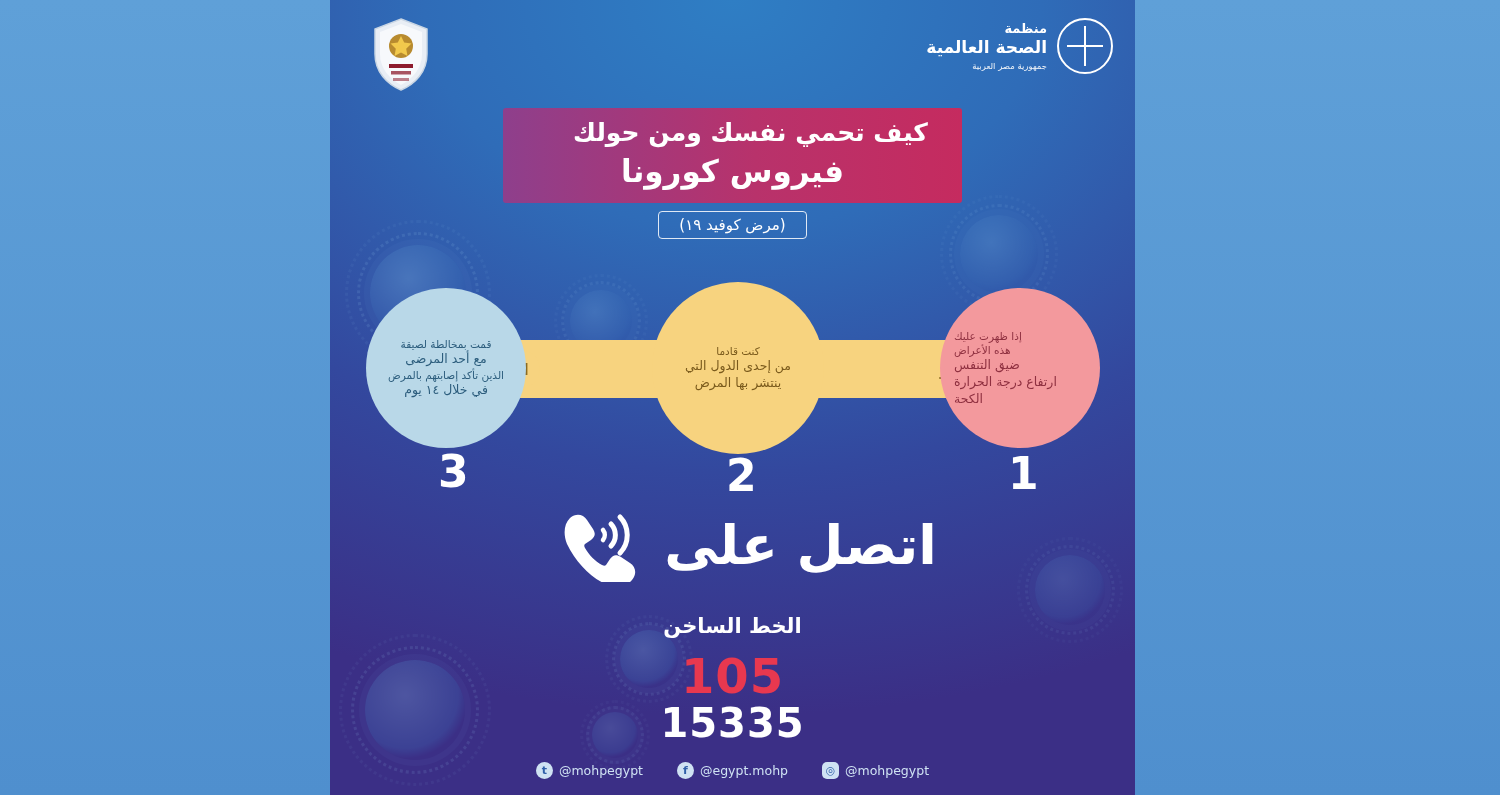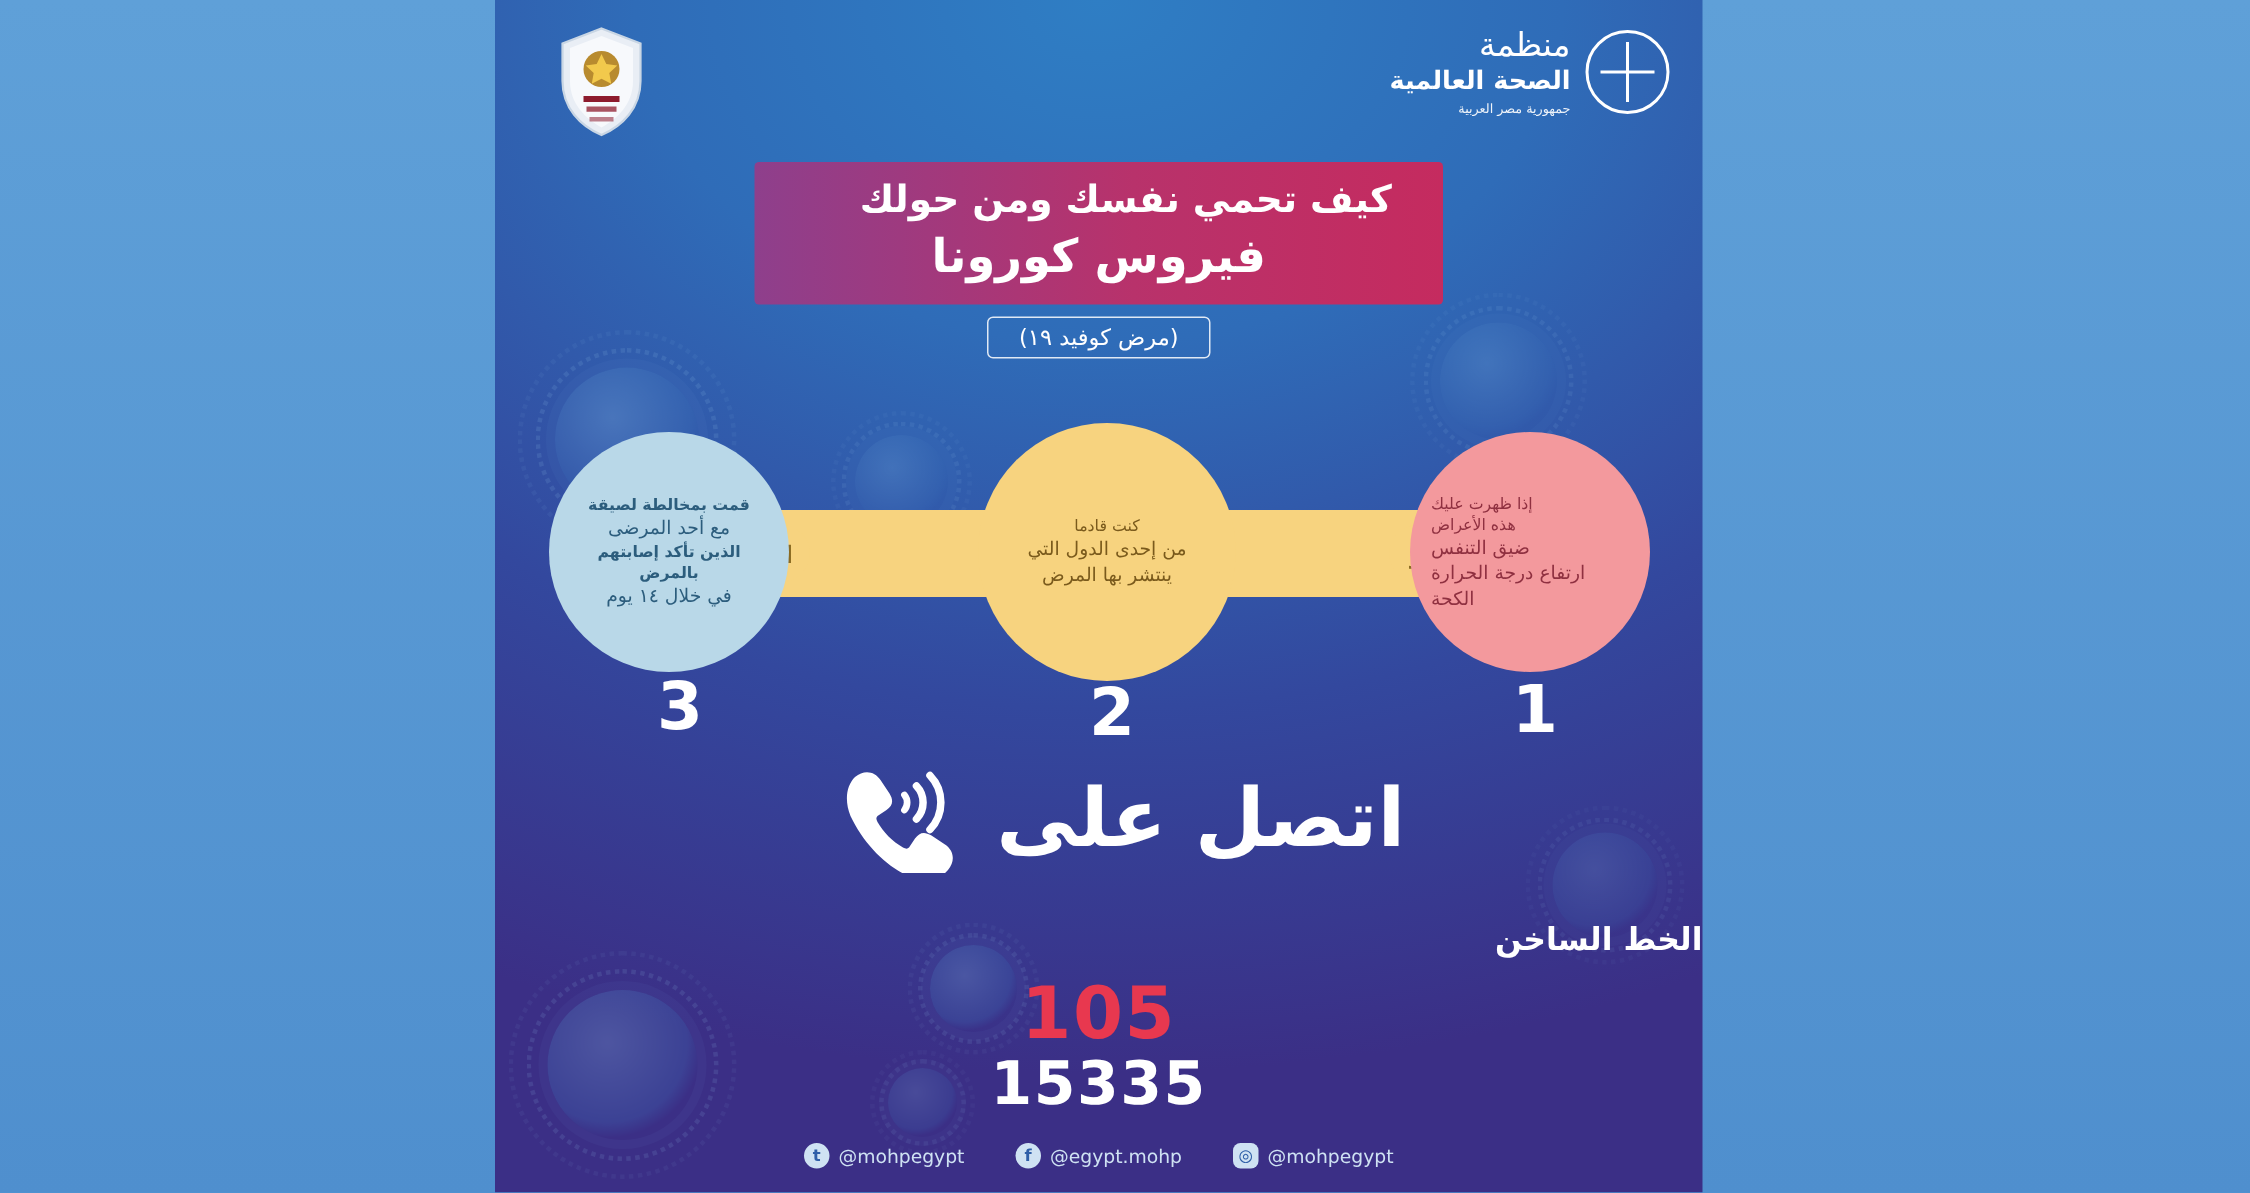--- a/index.html
+++ b/index.html
@@ -63,21 +63,21 @@
     width: 70px; height: 78px;
     display: flex; align-items: center; justify-content: center;
   }
   .logo-who {
     position: absolute;
     right: 22px; top: 18px;
     display: flex; align-items: center; gap: 10px;
     color: #ffffff;
   }
   .who-text { text-align: right; line-height: 1.18; }
-  .who-l1 { font-size: 22px; font-weight: normal; letter-spacing: .3px;}
+  .who-l1 { font-size: 13px; font-weight: bold; letter-spacing: .3px;}
   .who-l2 { font-size: 17px; font-weight: bold; letter-spacing: .3px;}
   .who-l3 { font-size: 8.5px; opacity: .92; margin-top: 4px; }
   .who-emblem {
     width: 52px; height: 52px; border-radius: 50%;
     border: 2px solid #fff;
     position: relative;
     flex: none;
   }
   .who-emblem::before {
     content: "";
@@ -145,21 +145,21 @@
     color: #33489e;
     padding: 0 14px;
     box-sizing: border-box;
   }
   .c-red   { left: 610px; top: 6px;  width: 160px; height: 160px; background: #f3999d; align-items: flex-end; }
   .c-yel   { left: 322px; top: 0px;  width: 172px; height: 172px; background: #f7d37f; }
   .c-blue  { left: 36px;  top: 6px;  width: 160px; height: 160px; background: #b9d8e8; }
 
   .c-red .t  { color: #8f3040; }
   .c-yel .t  { color: #7a5a1c; }
-  .c-blue .t { color: #2c5d7d; font-weight: bold; }
+  .c-blue .t { color: #2c5d7d; }
 
   .t { line-height: 1.35; }
   .t.sm  { font-size: 10.5px; }
   .t.md  { font-size: 12.5px; font-weight: normal; }
 
   
   .connector {
     position: absolute;
     top: 58px;
     height: 58px;
@@ -207,21 +207,21 @@
     font-size: 54px;
     font-weight: bold;
     direction: rtl;
     letter-spacing: 1px;
   }
   .phone-icon { width: 92px; height: 74px; }
 
   .hotline-label {
     position: absolute;
     left: 0; right: 0; top: 614px;
-    text-align: right;
+    text-align: center;
     color: #fff;
     font-size: 21px;
     font-weight: bold;
     direction: rtl;
   }
   .hotline-105 {
     position: absolute;
     left: 0; right: 0; top: 648px;
     text-align: center;
     color: #e8384f;

